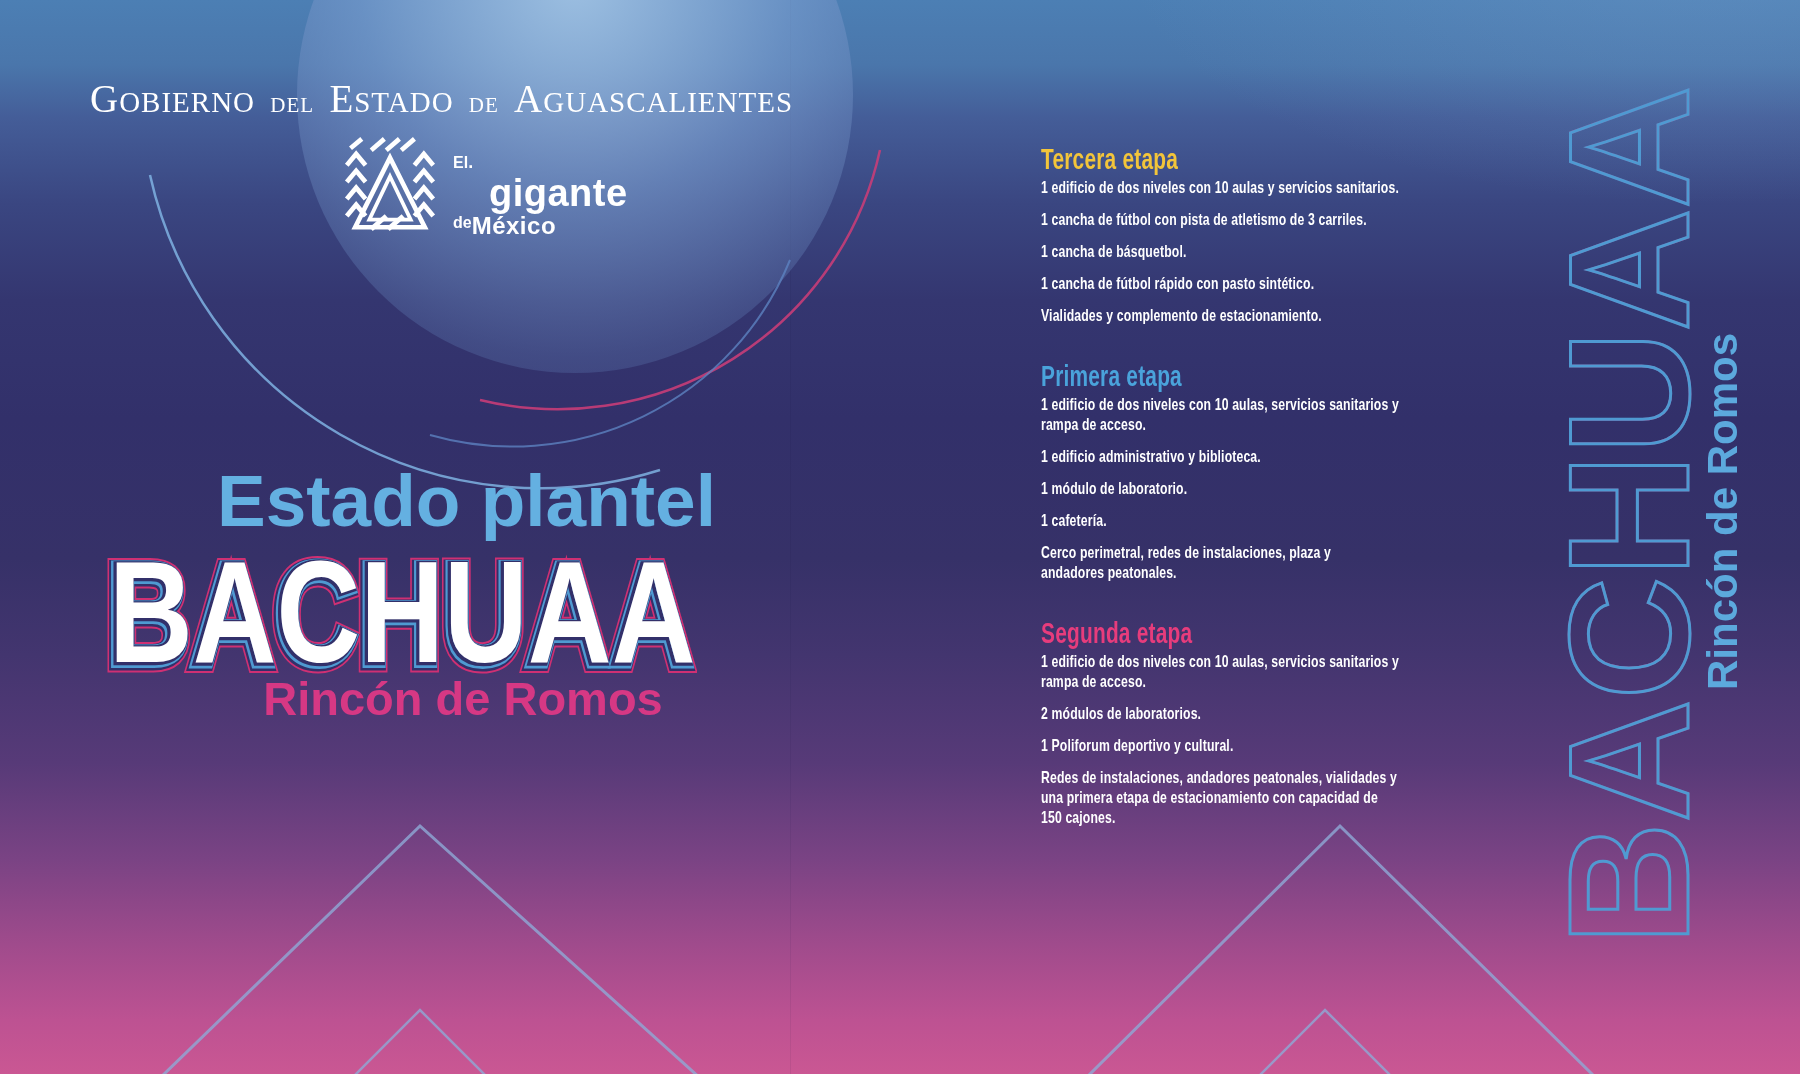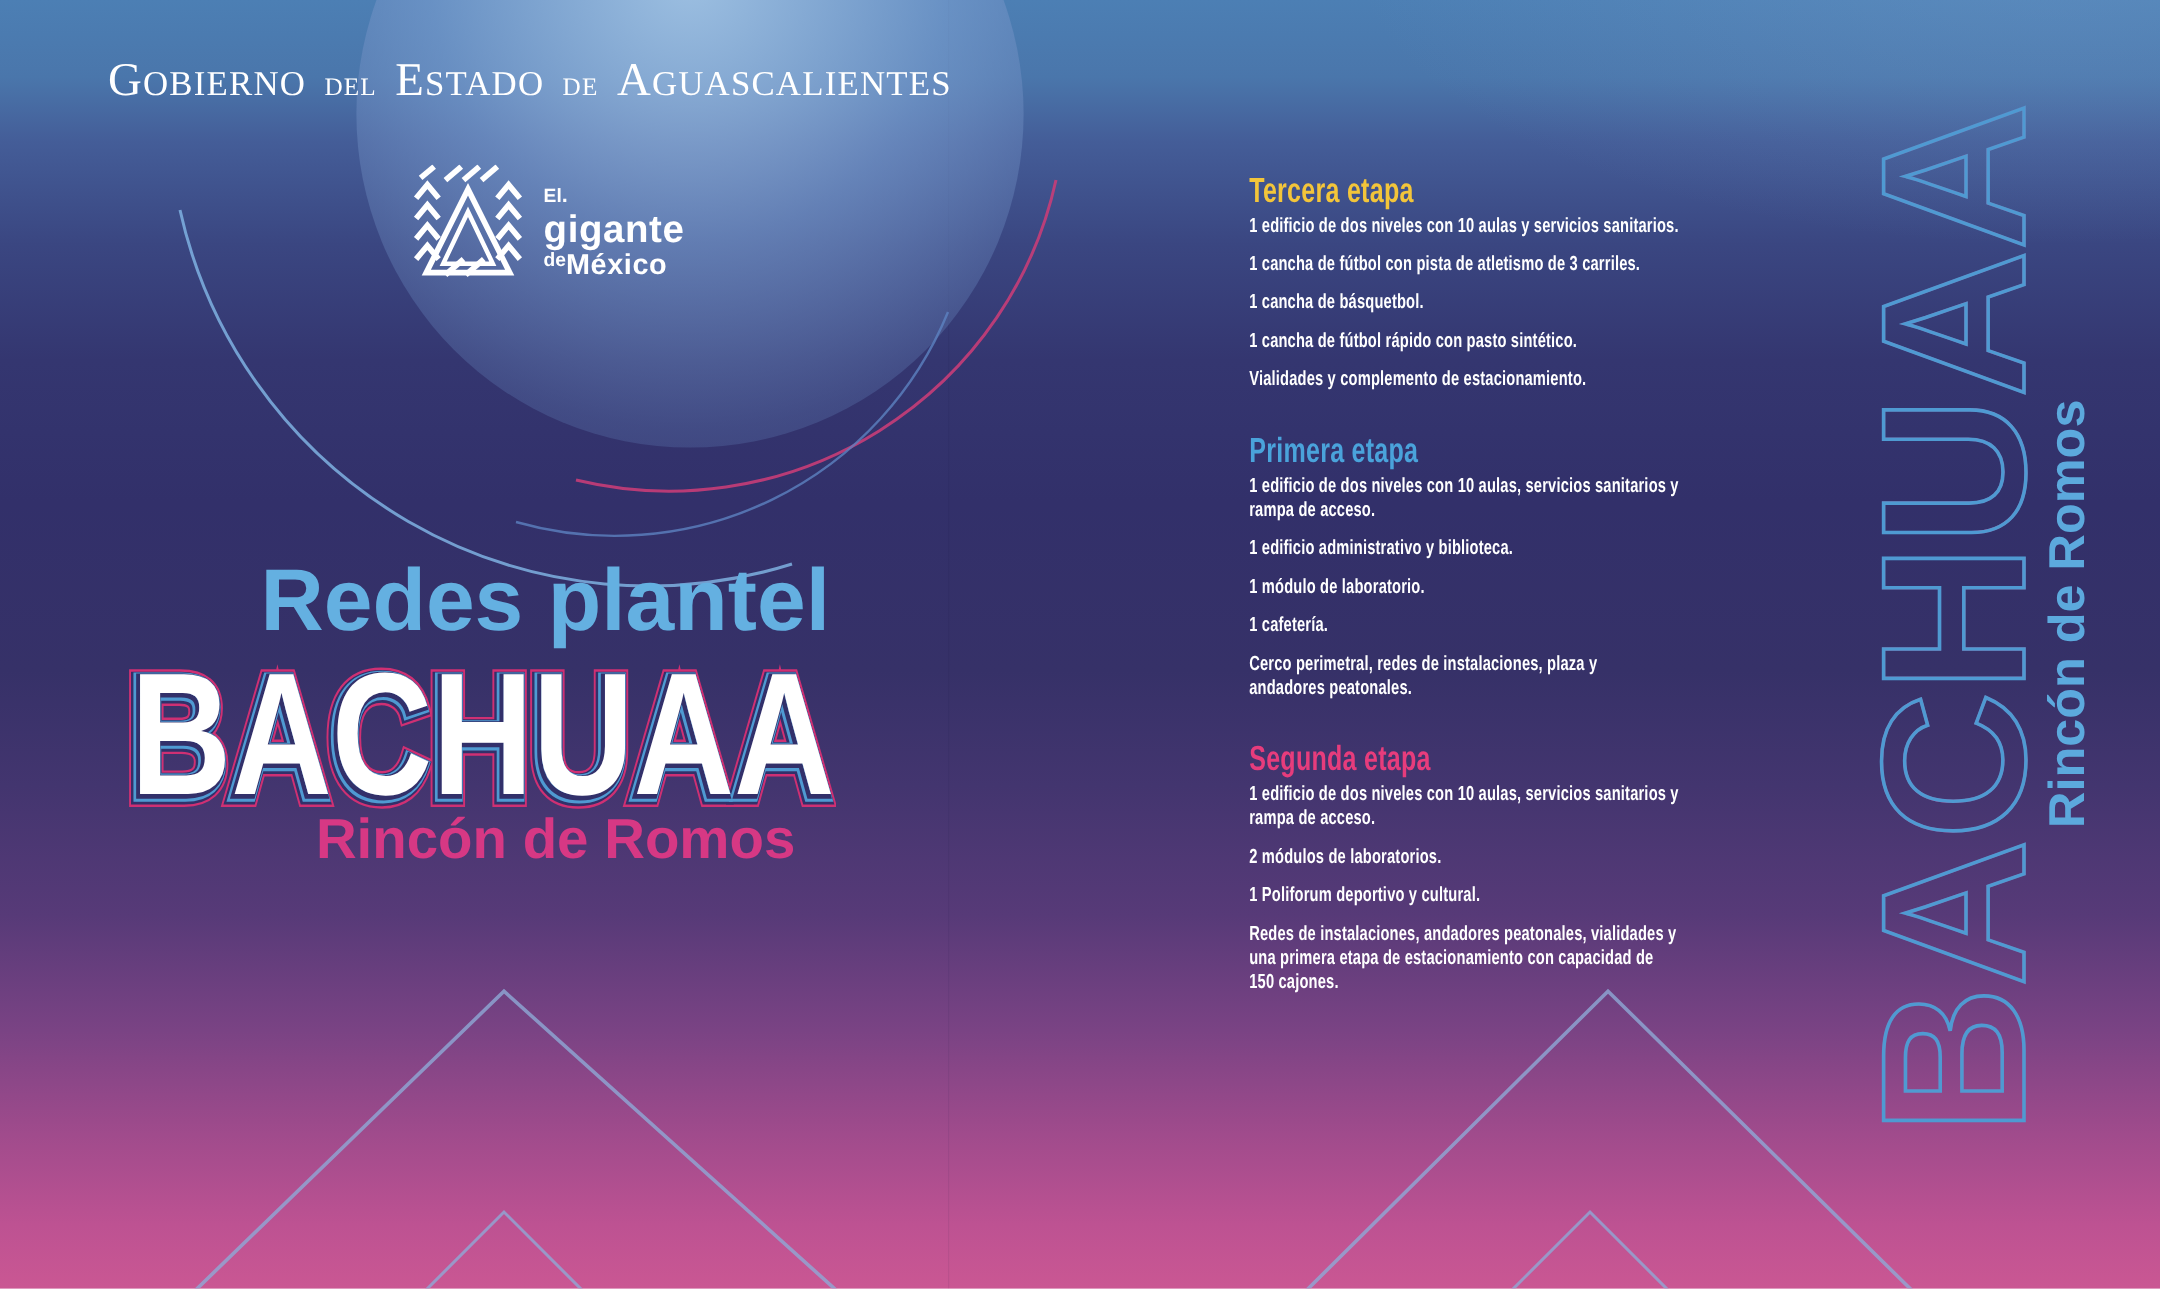--- a/index.html
+++ b/index.html
@@ -7,38 +7,38 @@
     font-family:"Liberation Sans",sans-serif;
     background:linear-gradient(180deg,
       #4c7fb4 0%, #4a76ab 6%, #445d98 11%, #3a4681 19%, #343670 28%,
       #32306a 39%, #363168 52%, #43356f 61%, #573a78 71%, #7a4384 80%,
       #a04b8c 88%, #bd5292 95%, #ca5793 100%);}
   .toplight{position:absolute;inset:0;pointer-events:none;
     background:radial-gradient(900px 380px at 95% -4%, rgba(125,165,210,.30), rgba(125,165,210,0) 65%);}
   .seam{position:absolute;left:790px;top:0;width:1px;height:1074px;background:rgba(10,10,50,.07);}
 
   
-  .masthead{position:absolute;left:90px;top:44px;color:#ffffff;
+  .masthead{position:absolute;left:90px;top:76px;color:#ffffff;
     font-family:"Liberation Serif",serif;font-size:29px;letter-spacing:1px;white-space:nowrap;}
   .mw{display:inline-block;text-transform:uppercase;}
   .mw::first-letter{font-size:39px;}
   .mconn{display:inline-block;text-transform:uppercase;font-size:21px;margin:0 7px;}
 
   
   .disc{position:absolute;left:297px;top:-183px;width:556px;height:556px;border-radius:50%;
     background:radial-gradient(circle at 50% 30%, rgba(165,198,230,.9) 0%, rgba(120,155,205,.65) 45%,
       rgba(88,112,168,.40) 78%, rgba(80,100,160,.15) 100%);}
   .deco-svg{position:absolute;left:0;top:0;pointer-events:none;}
 
   
   .logo-icon{position:absolute;left:342px;top:137px;}
   .logo-text{position:absolute;left:453px;top:153px;color:#fff;font-weight:bold;line-height:1;}
   .logo-el{font-size:16px;display:block;}
   .logo-el .dot{font-size:18px;}
-  .logo-big{font-size:32px;display:block;margin-top:3px;letter-spacing:.5px;}
+  .logo-big{font-size:38px;display:block;margin-top:3px;letter-spacing:.5px;margin-left:36px;}
   .logo-line3{display:block;margin-top:2px;}
   .logo-de{font-size:16px;vertical-align:6px;}
   .logo-mex{font-size:24px;letter-spacing:.5px;}
 
   
   .kicker{position:absolute;left:217px;top:464px;font-size:73px;font-weight:bold;color:#64b0e1;
     white-space:nowrap;line-height:73px;}
   .hero-title{position:absolute;left:109px;top:540px;transform:scaleX(.8);transform-origin:left top;}
   .hero-title span{position:absolute;left:0;top:0;font-size:145px;line-height:145px;font-weight:bold;
     white-space:nowrap;letter-spacing:0px;}
@@ -122,21 +122,21 @@
       <path d="M50,22 L87,96 L13,96 Z"></path>
       <path d="M50,42 L72,88 L28,88 Z" stroke-width="4"></path>
     </g>
   </svg>
   <div class="logo-text">
     <span class="logo-el"><span>El</span><span class="dot">.</span></span>
     <span class="logo-big">gigante</span>
     <span class="logo-line3"><span class="logo-de">de</span><span class="logo-mex">México</span></span>
   </div>
 
-  <div class="kicker">Redes plantel</div>
+  <div class="kicker">Estado plantel</div>
   <div class="hero-title">
     <span class="ht-pink">BACHUAA</span>
     <span class="ht-gap1">BACHUAA</span>
     <span class="ht-blue">BACHUAA</span>
     <span class="ht-gap2">BACHUAA</span>
     <span class="ht-white">BACHUAA</span>
   </div>
   <div class="hero-sub">Rincón de Romos</div>
 
   <div class="etapas">

